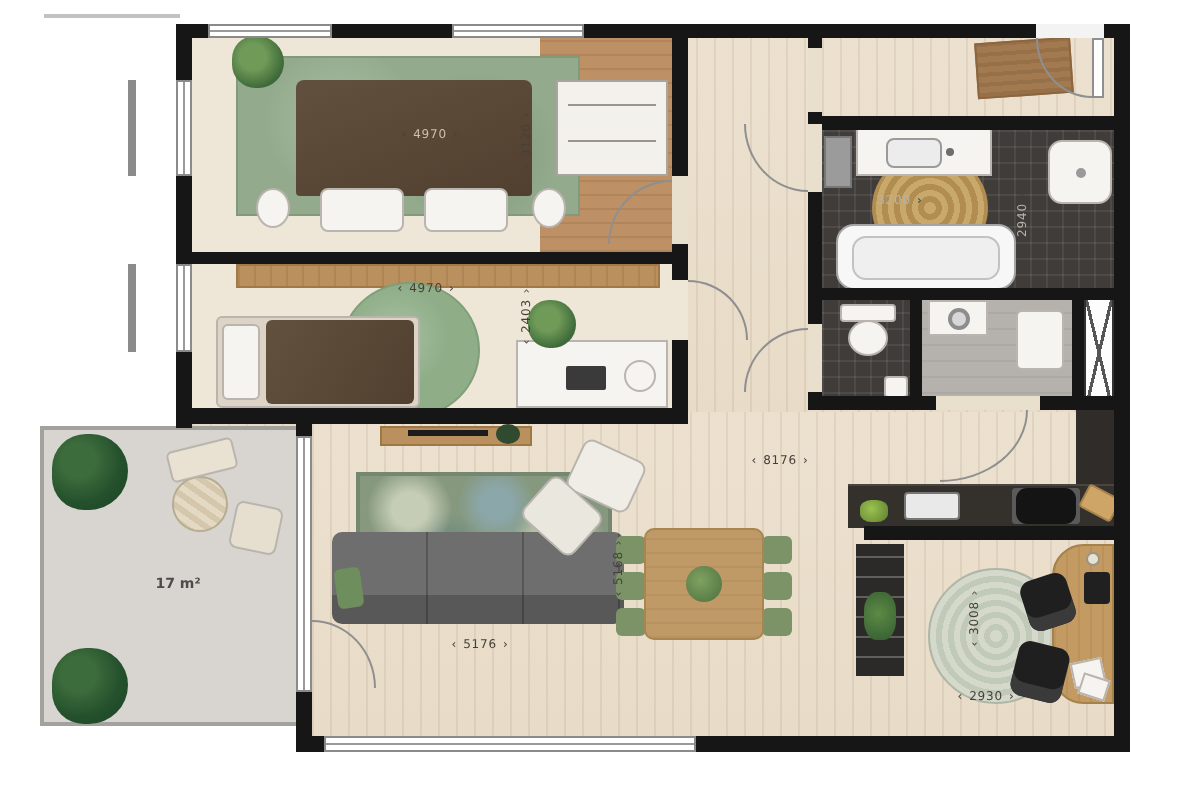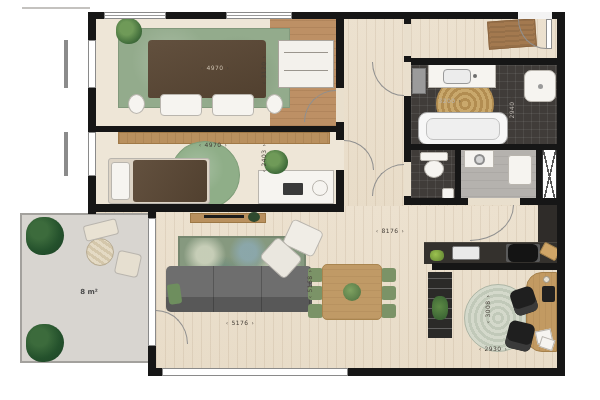--- a/index.html
+++ b/index.html
@@ -66,21 +66,21 @@
        linear-gradient(to bottom right, transparent calc(50% - 0.8px), #555 calc(50% - 0.8px), #555 calc(50% + 0.8px), transparent calc(50% + 0.8px)), #fdfdfd;
        border:1px solid #333;"></div>
 
   <div class="abs terrfloor" style="left:20px;top:213px;width:132px;height:150px;border:2px solid #a3a19d;border-right:none;"></div>
   <div class="abs bush" style="left:26px;top:217px;width:38px;height:38px;"></div>
   <div class="abs bush" style="left:26px;top:324px;width:38px;height:38px;"></div>
   <div class="abs" style="left:86px;top:238px;width:28px;height:28px;border-radius:50%;
        background:repeating-linear-gradient(35deg, #e4dac4 0 3px, #d4c7ab 3px 6px);border:1px solid #b7ab92;"></div>
   <div class="abs white-f" style="left:116px;top:252px;width:24px;height:24px;border-radius:4px;transform:rotate(12deg);background:#e6dfd0;"></div>
   <div class="abs white-f" style="left:84px;top:222px;width:34px;height:16px;border-radius:3px;transform:rotate(-14deg);background:#e9e2d3;"></div>
-  <div class="area-label" style="left:59px;top:287px;width:60px;height:10px;">8 m²</div>
+  <div class="area-label" style="left:59px;top:287px;width:60px;height:10px;">17 m²</div>
 
   <div class="abs" style="left:118px;top:28px;width:172px;height:80px;background:
        radial-gradient(circle at 30% 40%, rgba(255,255,255,.12) 0 12%, transparent 30%),
        radial-gradient(circle at 70% 60%, rgba(0,0,0,.08) 0 14%, transparent 32%), #93ab8c;border:1px solid #82997c;"></div>
   <div class="abs plant" style="left:116px;top:18px;width:26px;height:26px;"></div>
   <div class="abs" style="left:148px;top:40px;width:118px;height:78px;">
     <div class="abs" style="left:0;top:0;width:118px;height:58px;background:linear-gradient(160deg,#62503e,#51402f);border-radius:4px 4px 2px 2px;"></div>
     <div class="abs white-f" style="left:12px;top:54px;width:42px;height:22px;border-radius:4px;"></div>
     <div class="abs white-f" style="left:64px;top:54px;width:42px;height:22px;border-radius:4px;"></div>
   </div>

